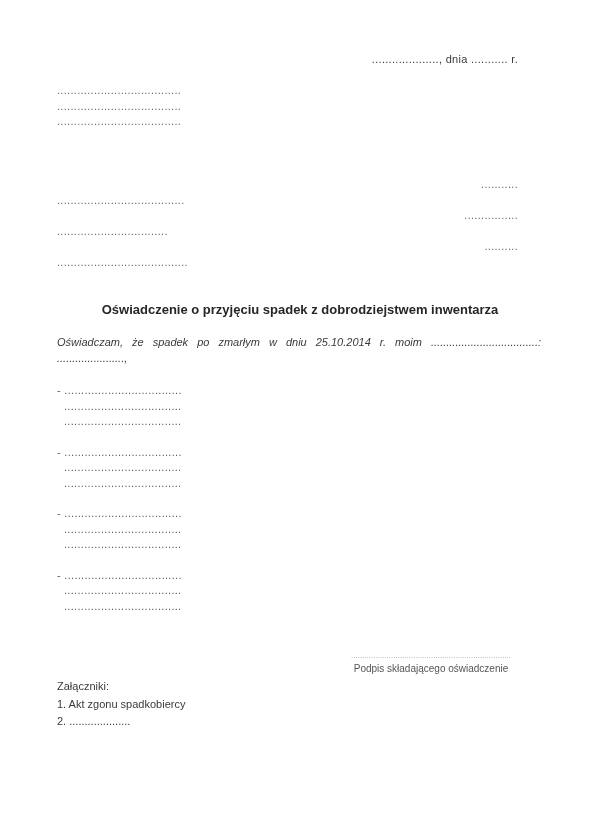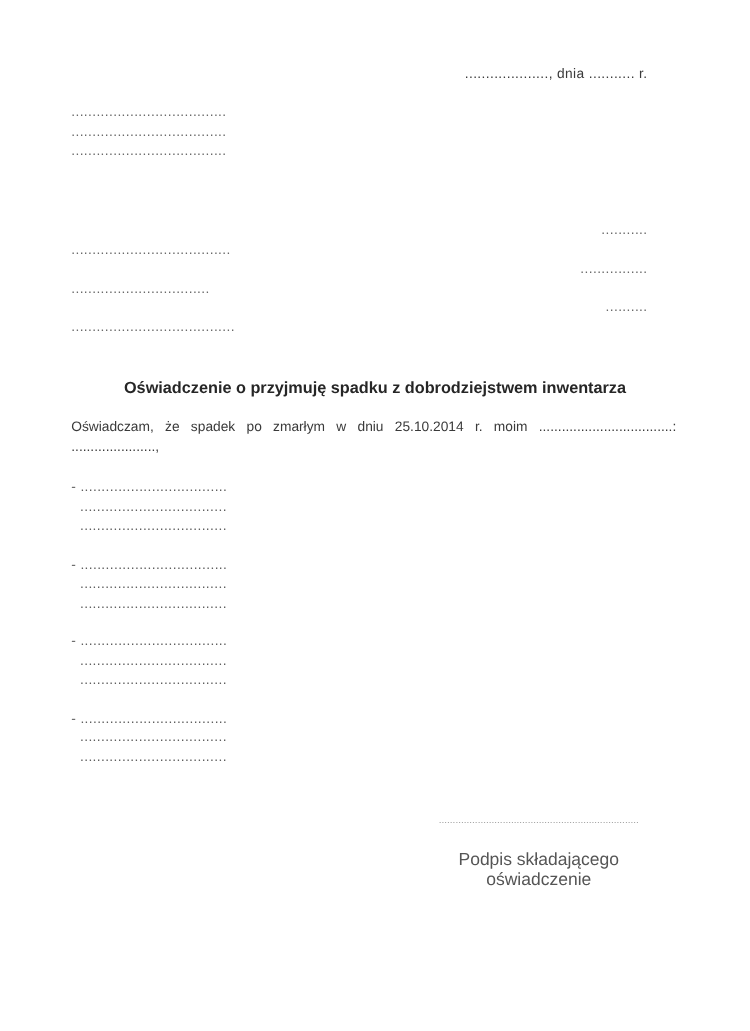--- a/index.html
+++ b/index.html
@@ -54,20 +54,21 @@
     font-weight: bold;
     color: #262626;
   }
   .body-text {
     position: absolute;
     top: 334px;
     left: 57px;
     width: 484px;
     line-height: 16px;
     color: #3a3a3a;
+    font-style: italic;
   }
   .body-text .justify-full {
     text-align: justify;
     text-align-last: justify;
   }
   .heirs-list {
     position: absolute;
     top: 383px;
     left: 57px;
     line-height: 15.5px;
@@ -85,22 +86,22 @@
   }
   .signature-line {
     font-size: 8px;
     line-height: 8px;
     color: #9a9a9a;
     letter-spacing: 0;
     white-space: nowrap;
     overflow: hidden;
   }
   .signature-caption {
-    margin-top: 19px;
-    font-size: 14px;
+    margin-top: 3px;
+    font-size: 10px;
     color: #555555;
   }
   .attachments {
     position: absolute;
     top: 678px;
     left: 57px;
     line-height: 17.5px;
     color: #3a3a3a;
   }
 </style>
@@ -119,21 +120,21 @@
 
   <div class="recipient-block">
     <div class="r">...........</div>
     <div class="l">......................................</div>
     <div class="r">................</div>
     <div class="l">.................................</div>
     <div class="r">..........</div>
     <div class="l">.......................................</div>
   </div>
 
-  <h1 class="doc-title">Oświadczenie o przyjmuję spadku z dobrodziejstwem inwentarza</h1>
+  <h1 class="doc-title">Oświadczenie o przyjęciu spadek z dobrodziejstwem inwentarza</h1>
 
   <div class="body-text">
     <div class="justify-full">Oświadczam, że spadek po zmarłym w dniu 25.10.2014 r. moim ...................................: ......................,</div>
   </div>
 
   <div class="heirs-list">
     <div class="heir-entry">
       <div>- ...................................</div>
       <div class="cont">...................................</div>
       <div class="cont">...................................</div>
@@ -153,14 +154,19 @@
       <div class="cont">...................................</div>
       <div class="cont">...................................</div>
     </div>
   </div>
 
   <div class="signature-block">
     <div class="signature-line">........................................................................</div>
     <div class="signature-caption">Podpis składającego oświadczenie</div>
   </div>
 
+  <div class="attachments">
+    <div>Załączniki:</div>
+    <div>1. Akt zgonu spadkobiercy</div>
+    <div>2. ....................</div>
+  </div>
 
 </div>
 
 </body></html>

